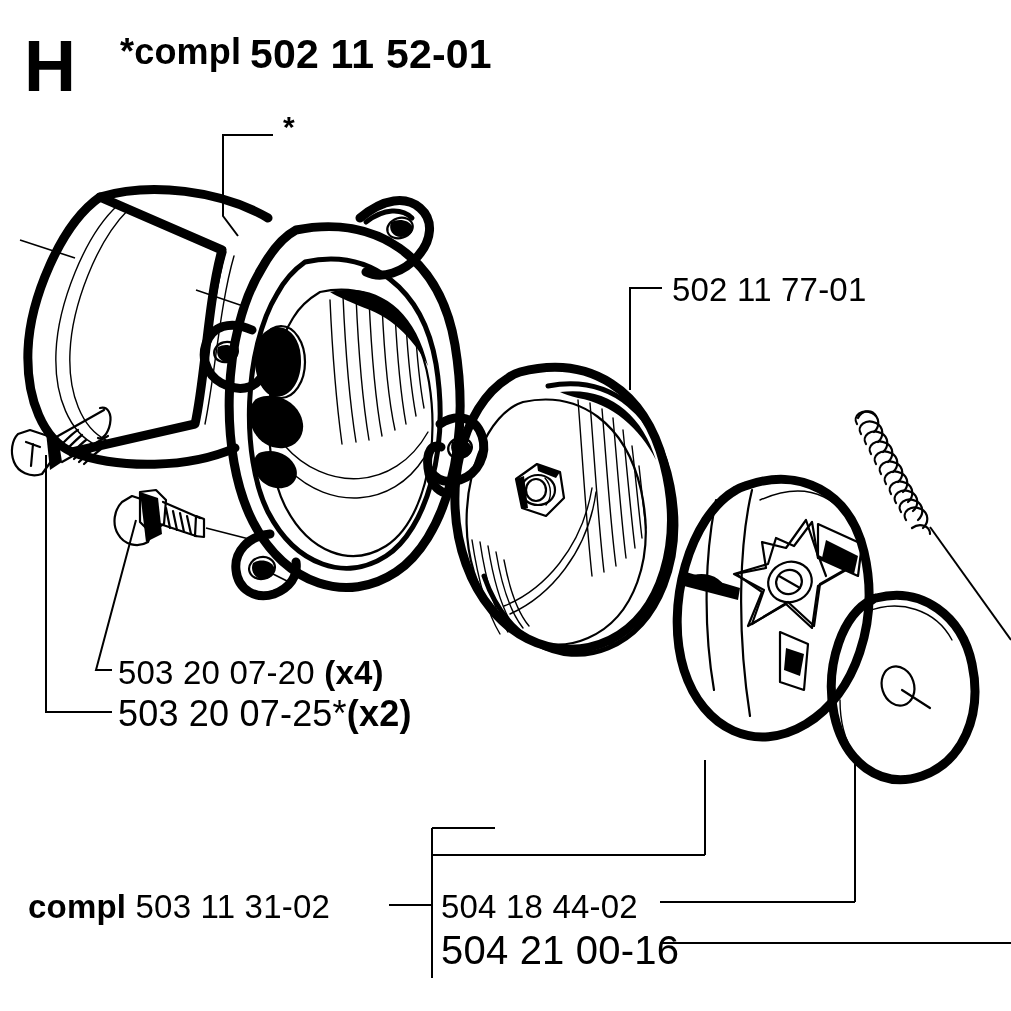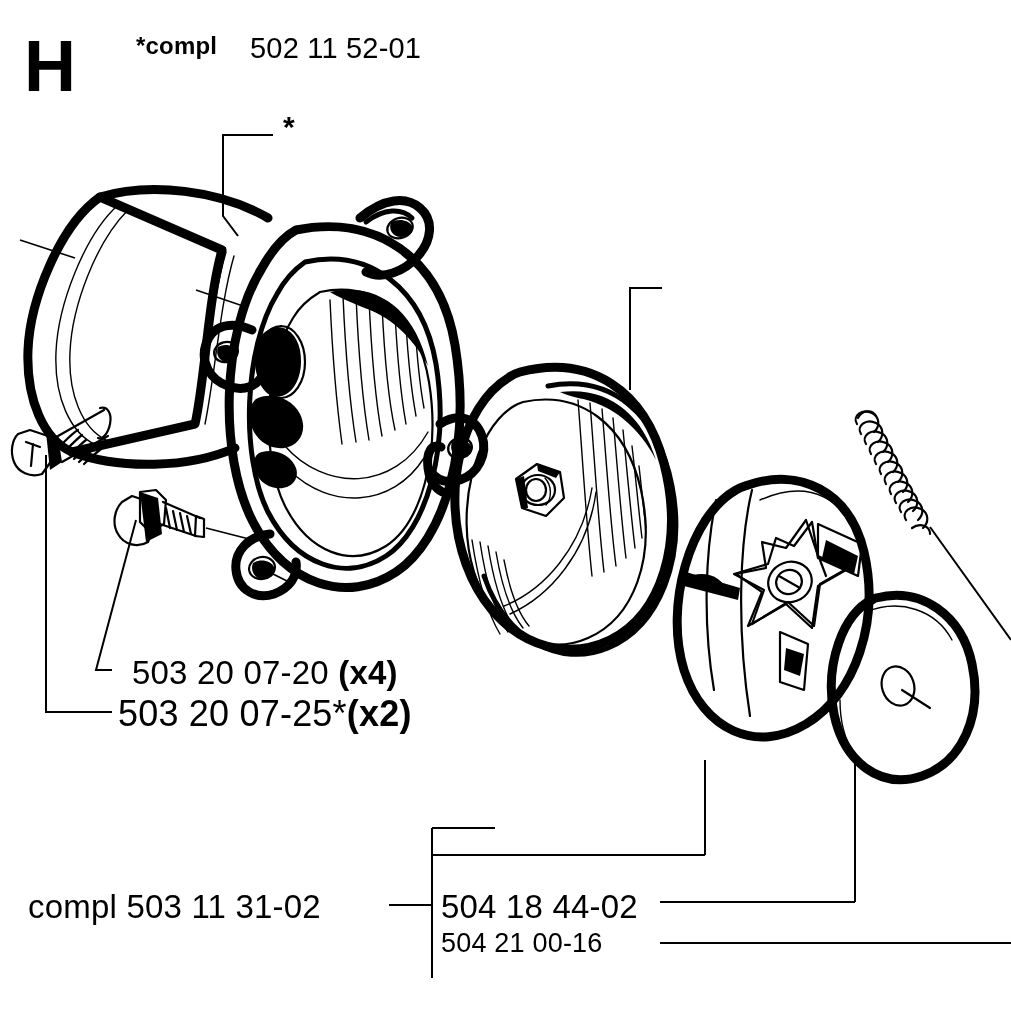--- a/index.html
+++ b/index.html
@@ -34,75 +34,74 @@
     letter-spacing: 0.2px;
   }
   #section-letter {
     left: 24px;
     top: 30px;
     font-size: 72px;
     font-weight: bold;
     letter-spacing: 0px;
   }
   #hdr-compl {
-    left: 136px;
+    left: 120px;
     top: 34px;
-    font-size: 24px;
+    font-size: 36px;
     font-weight: bold;
     text-align: center;
   }
   #hdr-number {
     left: 250px;
     top: 34px;
-    font-size: 29px;
-    font-weight: normal;
+    font-size: 41px;
+    font-weight: bold;
   }
   #asterisk-mark {
     left: 283px;
     top: 112px;
     font-size: 30px;
     font-weight: bold;
   }
   #label-drum {
     left: 672px;
     top: 273px;
     font-size: 33px;
   }
   #label-screw-x4 {
     left: 118px;
     top: 656px;
     font-size: 33px;
-    margin-left: 14px;
   }
   #label-screw-x4 .qty,
   #label-screw-x2 .qty {
     font-weight: bold;
   }
   #label-screw-x2 {
     left: 118px;
     top: 696px;
     font-size: 36px;
   }
   #label-compl-bottom {
     left: 28px;
     top: 890px;
     font-size: 33px;
   }
   #label-compl-bottom .bold {
-    font-weight: normal;
+    font-weight: bold;
   }
   #label-clutch {
     left: 441px;
     top: 890px;
     font-size: 33px;
   }
   #label-washer {
     left: 441px;
     top: 930px;
-    font-size: 27px;
+    font-size: 40px;
   }
   .hairline { fill: none; stroke: #000; stroke-width: 1.6; }
   .leader   { fill: none; stroke: #000; stroke-width: 2.0; }
   .thick    { fill: none; stroke: #000; stroke-width: 9; stroke-linecap: round; stroke-linejoin: round; }
   .med      { fill: none; stroke: #000; stroke-width: 5; stroke-linecap: round; stroke-linejoin: round; }
   .thin     { fill: none; stroke: #000; stroke-width: 2.2; stroke-linecap: round; stroke-linejoin: round; }
   .vthin    { fill: none; stroke: #000; stroke-width: 1.4; stroke-linecap: round; }
   .fillblk  { fill: #000; stroke: none; }
 </style>
 </head>
@@ -393,20 +392,21 @@
       <path class="thin" d="M 912,528 C 920,522 930,526 930,534"></path>
     </g>
 
   </svg>
 
   <div class="lbl" id="section-letter">H</div>
   <div class="lbl" id="hdr-compl">*compl</div>
   <div class="lbl" id="hdr-number">502 11 52-01</div>
   <div class="lbl" id="asterisk-mark">*</div>
 
+  <div class="lbl" id="label-drum">502 11 77-01</div>
 
   <div class="lbl" id="label-screw-x4"><span>503 20 07-20</span> <span class="qty">(x4)</span></div>
 
   <div class="lbl" id="label-screw-x2"><span>503 20 07-25*</span><span class="qty">(x2)</span></div>
 
   <div class="lbl" id="label-compl-bottom"><span class="bold">compl</span> <span>503 11 31-02</span></div>
 
   <div class="lbl" id="label-clutch">504 18 44-02</div>
   <div class="lbl" id="label-washer">504 21 00-16</div>
 

